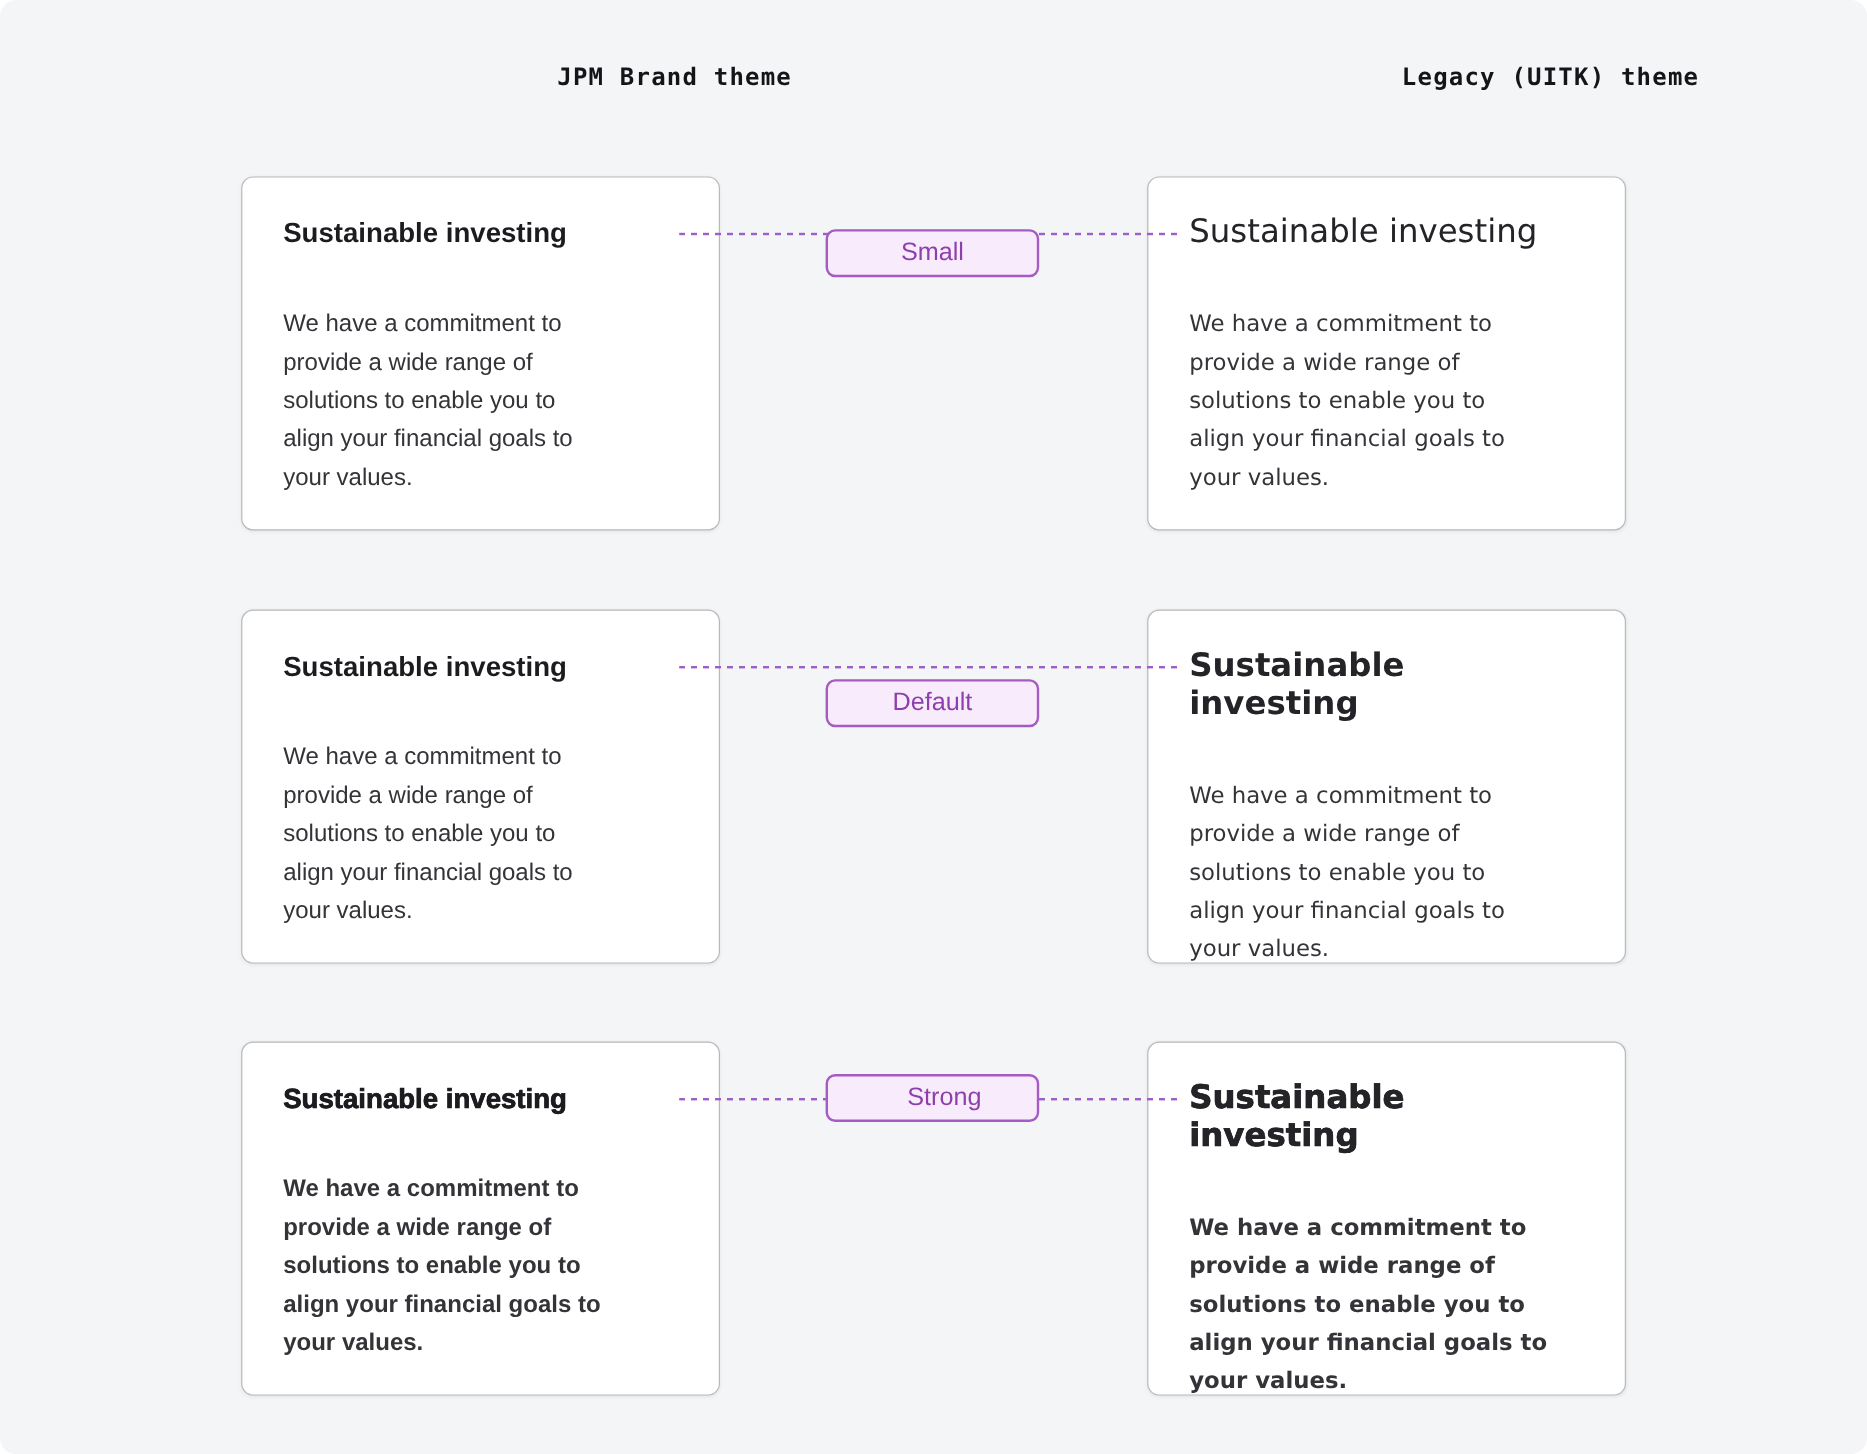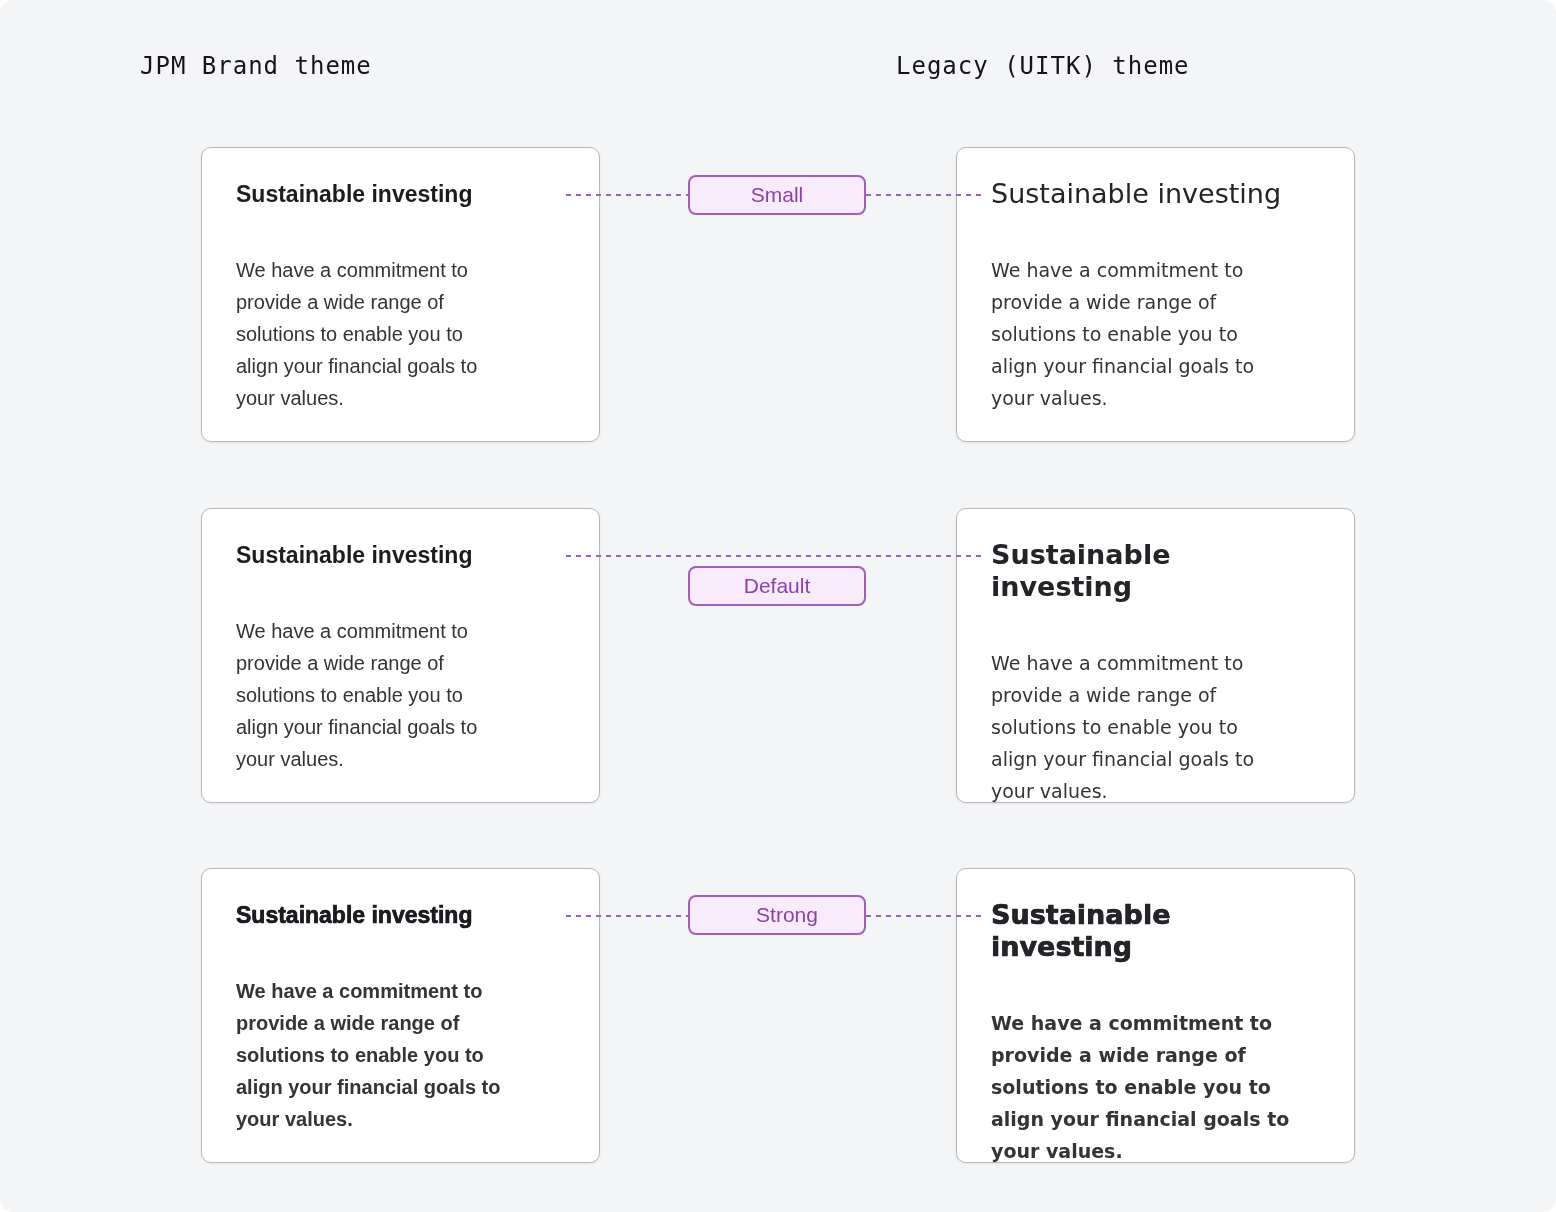--- a/index.html
+++ b/index.html
@@ -21,24 +21,24 @@
     position:relative;
   }
   .frame{
     position:absolute;left:0;top:0;width:1556px;height:1212px;
     background:var(--page-bg);
     border-radius:14px;
     overflow:hidden;
   }
   .col-header{
     position:absolute;top:52px;width:520px;
-    text-align:left;
+    text-align:right;
     font-family:"DejaVu Sans Mono","Liberation Mono",monospace;
-    font-size:24px;letter-spacing:1px;
-    color:#141419;font-weight:400;
+    font-size:20px;letter-spacing:1px;
+    color:#141419;font-weight:700;
     white-space:nowrap;
   }
   .col-header.jpm{left:140px;}
   .col-header.legacy{left:896px;}
 
   .card{
     position:absolute;width:399px;height:295px;
     background:var(--card-bg);
     border:1px solid var(--card-border);
     border-radius:10px;
@@ -98,21 +98,21 @@
   .badge{
     position:absolute;left:688px;width:178px;height:40px;
     background:var(--badge-bg);
     border:2px solid var(--badge-border);
     border-radius:8px;
     color:var(--badge-text);
     font-size:21px;
     display:flex;align-items:center;justify-content:center;
     z-index:3;
   }
-  .badge.row-0{top:175px;}
+  .badge.row-0{top:191px;}
   .badge.row-1{top:535px;margin-top:31px;}
   .badge.row-2{top:895px;padding-left:20px;}
 </style>
 </head>
 <body>
 
 <div class="frame">
 
   <div class="col-header jpm">JPM Brand theme</div>
   <div class="col-header legacy">Legacy (UITK) theme</div>

